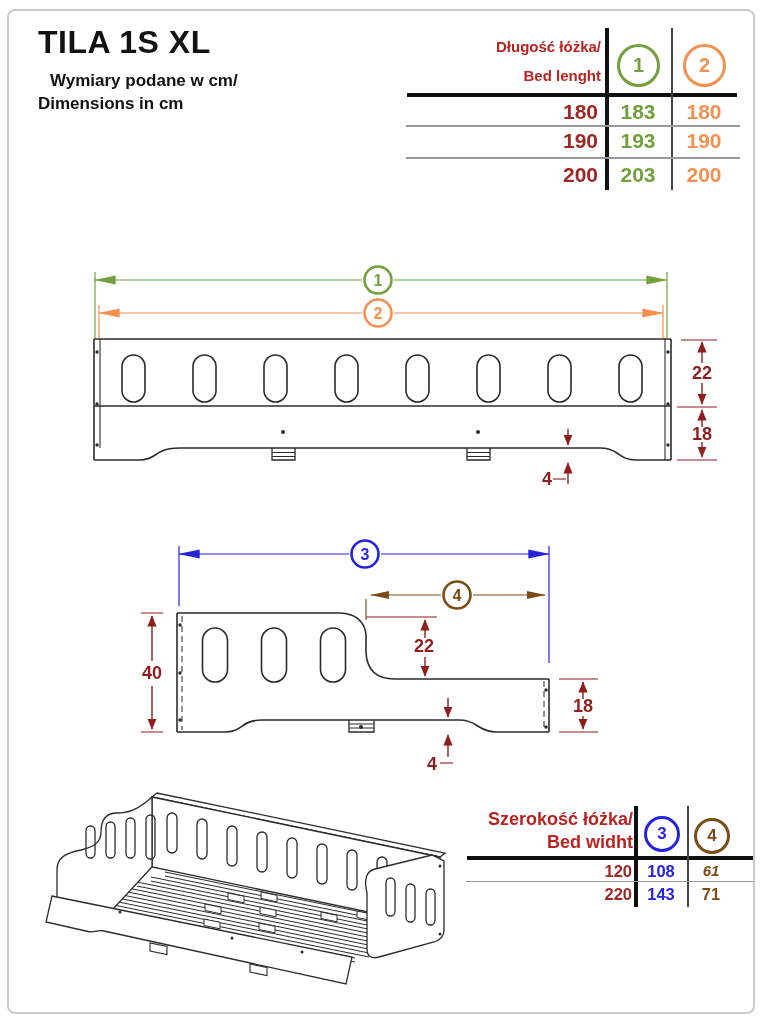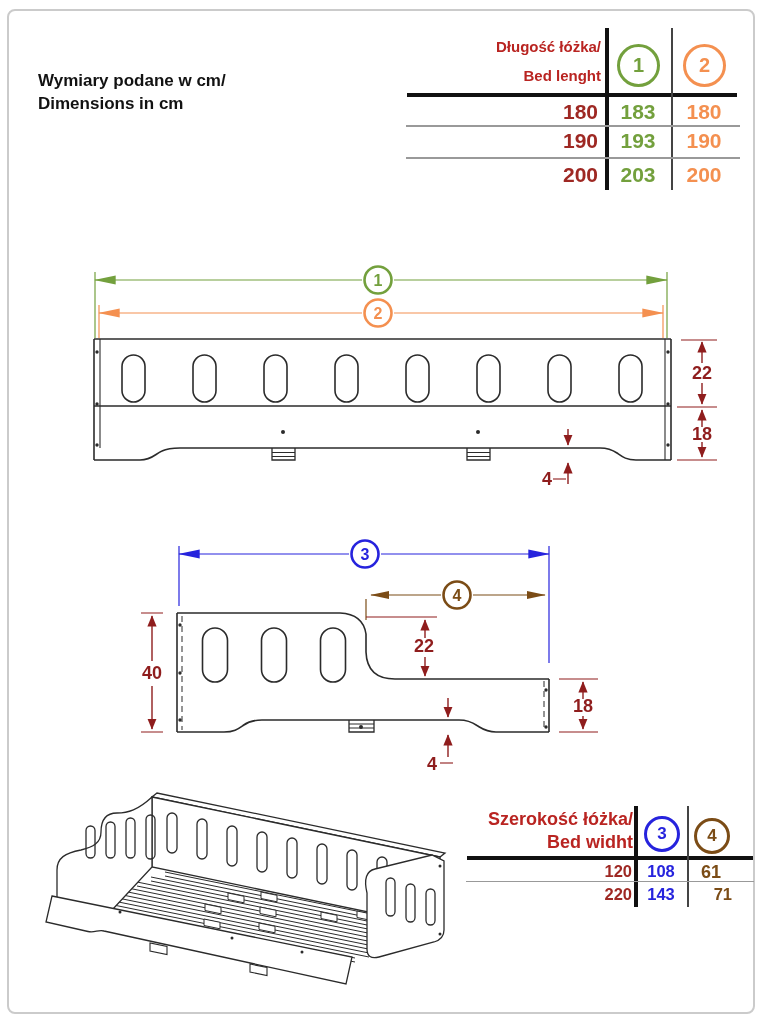--- a/index.html
+++ b/index.html
@@ -31,21 +31,22 @@
   .c-right{text-align:right;}
   .c-center{text-align:center;}
   svg text{font-family:"Liberation Sans",sans-serif;font-weight:700;}
 </style>
 </head>
 <body>
 
 <div class="page">
   <div class="page-border"></div>
 
-  <div class="abs subtitle" style="top:71px;">Wymiary podane w cm/</div>
+  <div class="abs title">TILA 1S XL</div>
+  <div class="abs subtitle" style="top:71px;margin-left:12px;">Wymiary podane w cm/</div>
   <div class="abs subtitle" style="top:94px;">Dimensions in cm</div>
 
   <div>
     <div class="abs tbl-header" style="left:408px;top:32px;width:193px;font-size:15px;line-height:29px;">
       <span class="l1">Długość łóżka/</span>
       <span class="l2">Bed lenght</span>
     </div>
     <div class="badge big green" style="left:617px;top:44px;">1</div>
     <div class="badge big orange" style="left:683px;top:44px;">2</div>
     <div class="abs hline-thick" style="left:407px;top:93px;width:330px;height:4px;"></div>
@@ -74,25 +75,25 @@
     </div>
     <div class="badge small blue" style="left:644px;top:816px;">3</div>
     <div class="badge small brown" style="left:694px;top:818px;">4</div>
     <div class="abs hline-thick" style="left:467px;top:856px;width:286px;height:3.5px;"></div>
     <div class="abs vline-thick" style="left:634px;top:806px;width:3.5px;height:101px;"></div>
     <div class="abs vline-thin" style="left:687px;top:806px;width:1.5px;height:101px;"></div>
     <div class="abs rowline" style="left:466px;top:881px;width:288px;height:1.2px;"></div>
 
     <div class="cell c-right maroon" style="left:500px;top:862px;width:132px;font-size:16.5px;">120</div>
     <div class="cell c-center blue-t" style="left:640px;top:862px;width:42px;font-size:16.5px;">108</div>
-    <div class="cell c-center brown-t" style="left:690px;top:862px;width:42px;font-size:18px;">61</div>
+    <div class="cell c-center brown-t" style="left:690px;top:862px;width:42px;font-size:15px;font-style:italic;">61</div>
 
     <div class="cell c-right maroon" style="left:500px;top:885px;width:132px;font-size:16.5px;">220</div>
     <div class="cell c-center blue-t" style="left:640px;top:885px;width:42px;font-size:16.5px;">143</div>
-    <div class="cell c-center brown-t" style="left:690px;top:885px;width:42px;font-size:16.5px;text-align:right;">71</div>
+    <div class="cell c-center brown-t" style="left:690px;top:885px;width:42px;font-size:16.5px;">71</div>
   </div>
 
   <svg class="abs" style="left:0;top:0;" width="764" height="1024" viewBox="0 0 764 1024">
     <defs>
       <marker id="ar-red" viewBox="0 0 8 8" refX="7.5" refY="4" markerWidth="8" markerHeight="8" orient="auto-start-reverse">
           <path d="M0,0.7 L8,4 L0,7.3 Z" fill="#8f1d1d"></path>
         </marker>
       <marker id="ar-green" viewBox="0 0 12 6" refX="11.5" refY="3" markerWidth="20" markerHeight="9" orient="auto-start-reverse">
           <path d="M0,0.5 L12,3 L0,5.5 Z" fill="#73a03d"></path>
         </marker>

